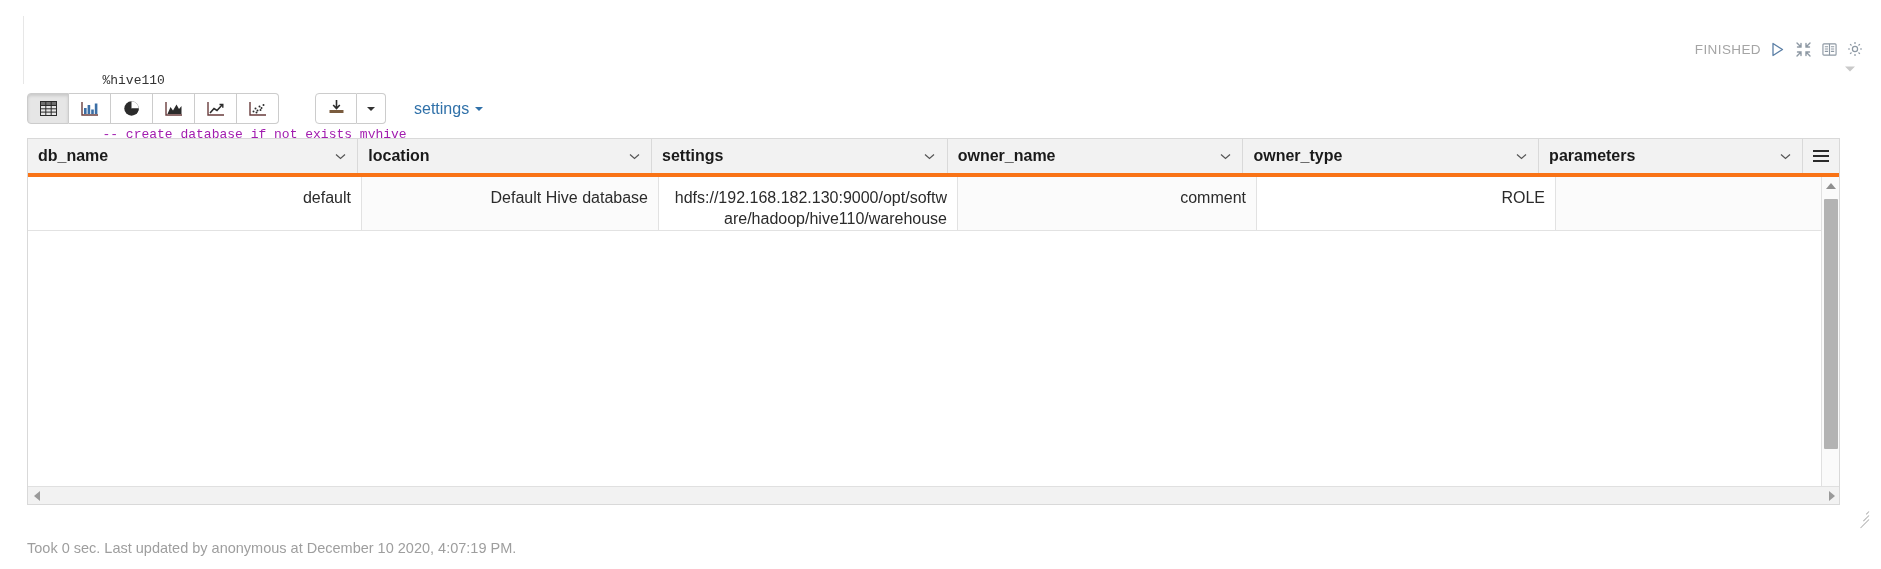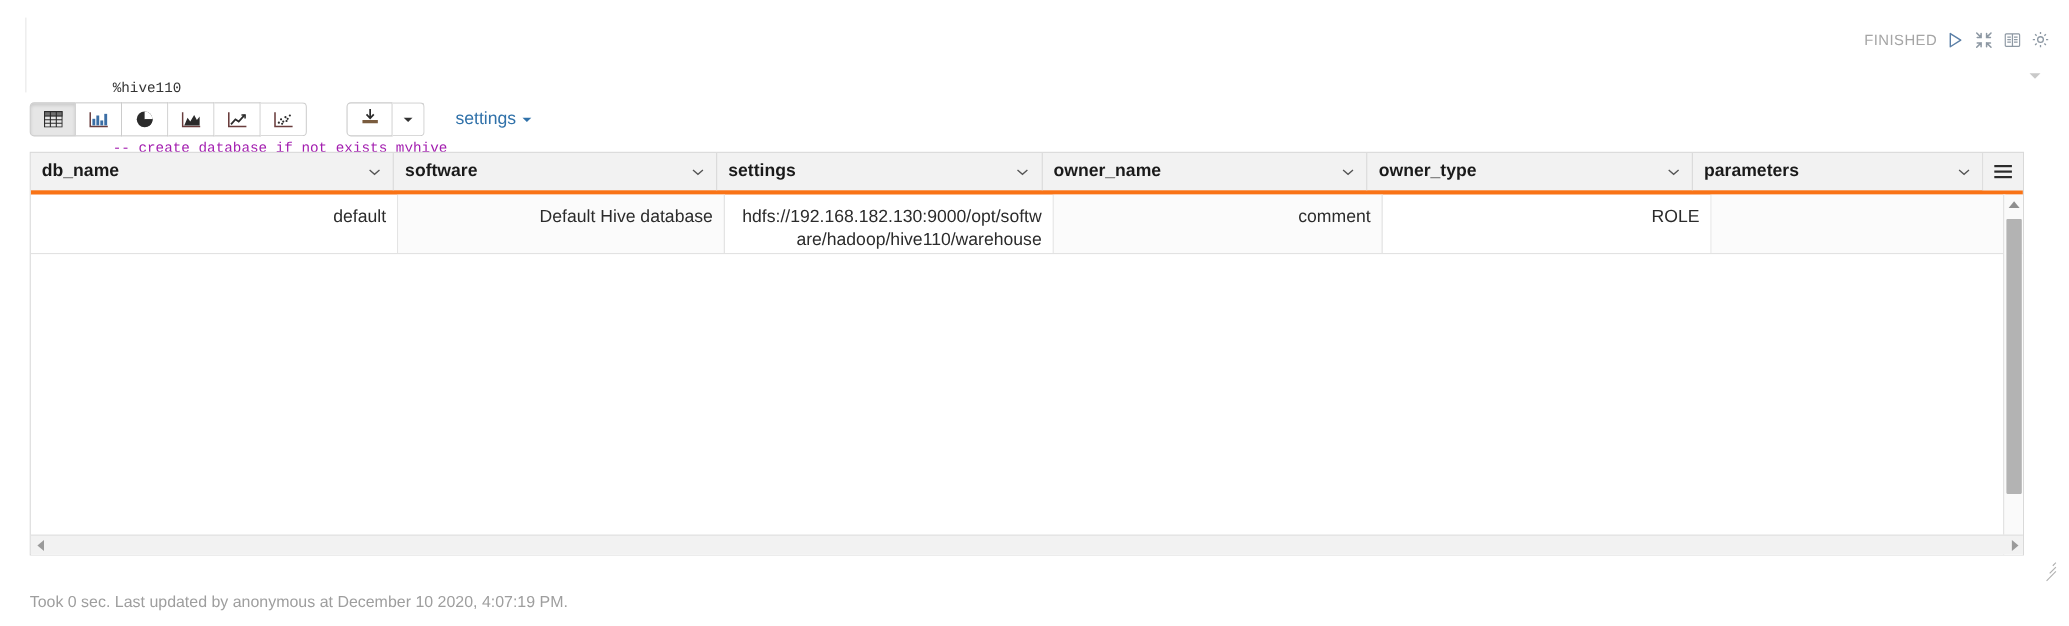--- a/index.html
+++ b/index.html
@@ -36,21 +36,21 @@
   }
   .code-line { height: 18px; padding-left: 4px; }
   .code-line.active { background: #f2f2fb; }
   .tok-pct { color: #333333; }
   .tok-comment { color: #a21caf; }
   .tok-kw { color: #232323; }
   .tok-mag { color: #9b2d8e; }
 
   
   .status-row {
-    position: absolute; right: 16px; top: 26px;
+    position: absolute; right: 16px; top: 39px;
     display: flex; align-items: center; gap: 6px; justify-content: center;
   }
   .status-text {
     font-size: 13.5px; color: #a5a5a5; letter-spacing: .4px;
   }
   .hdr-icon {
     width: 20px; height: 20px;
     display: flex; align-items: center; justify-content: center;
     color: #9aa5b1;
   }
@@ -355,21 +355,21 @@
     <div class="grid-head">
       <div class="th" style="width:334px">
         <span class="th-label">db_name</span>
         <span class="th-chev">
           <svg width="11" height="7" viewBox="0 0 11 7">
               <path d="M1 1.5 L5.5 5.5 L10 1.5" stroke="#555" stroke-width="1.2" fill="none"></path>
             </svg>
         </span>
       </div>
       <div class="th" style="width:297px">
-        <span class="th-label">software</span>
+        <span class="th-label">location</span>
         <span class="th-chev">
           <svg width="11" height="7" viewBox="0 0 11 7">
               <path d="M1 1.5 L5.5 5.5 L10 1.5" stroke="#555" stroke-width="1.2" fill="none"></path>
             </svg>
         </span>
       </div>
       <div class="th" style="width:299px">
         <span class="th-label">settings</span>
         <span class="th-chev">
           <svg width="11" height="7" viewBox="0 0 11 7">

